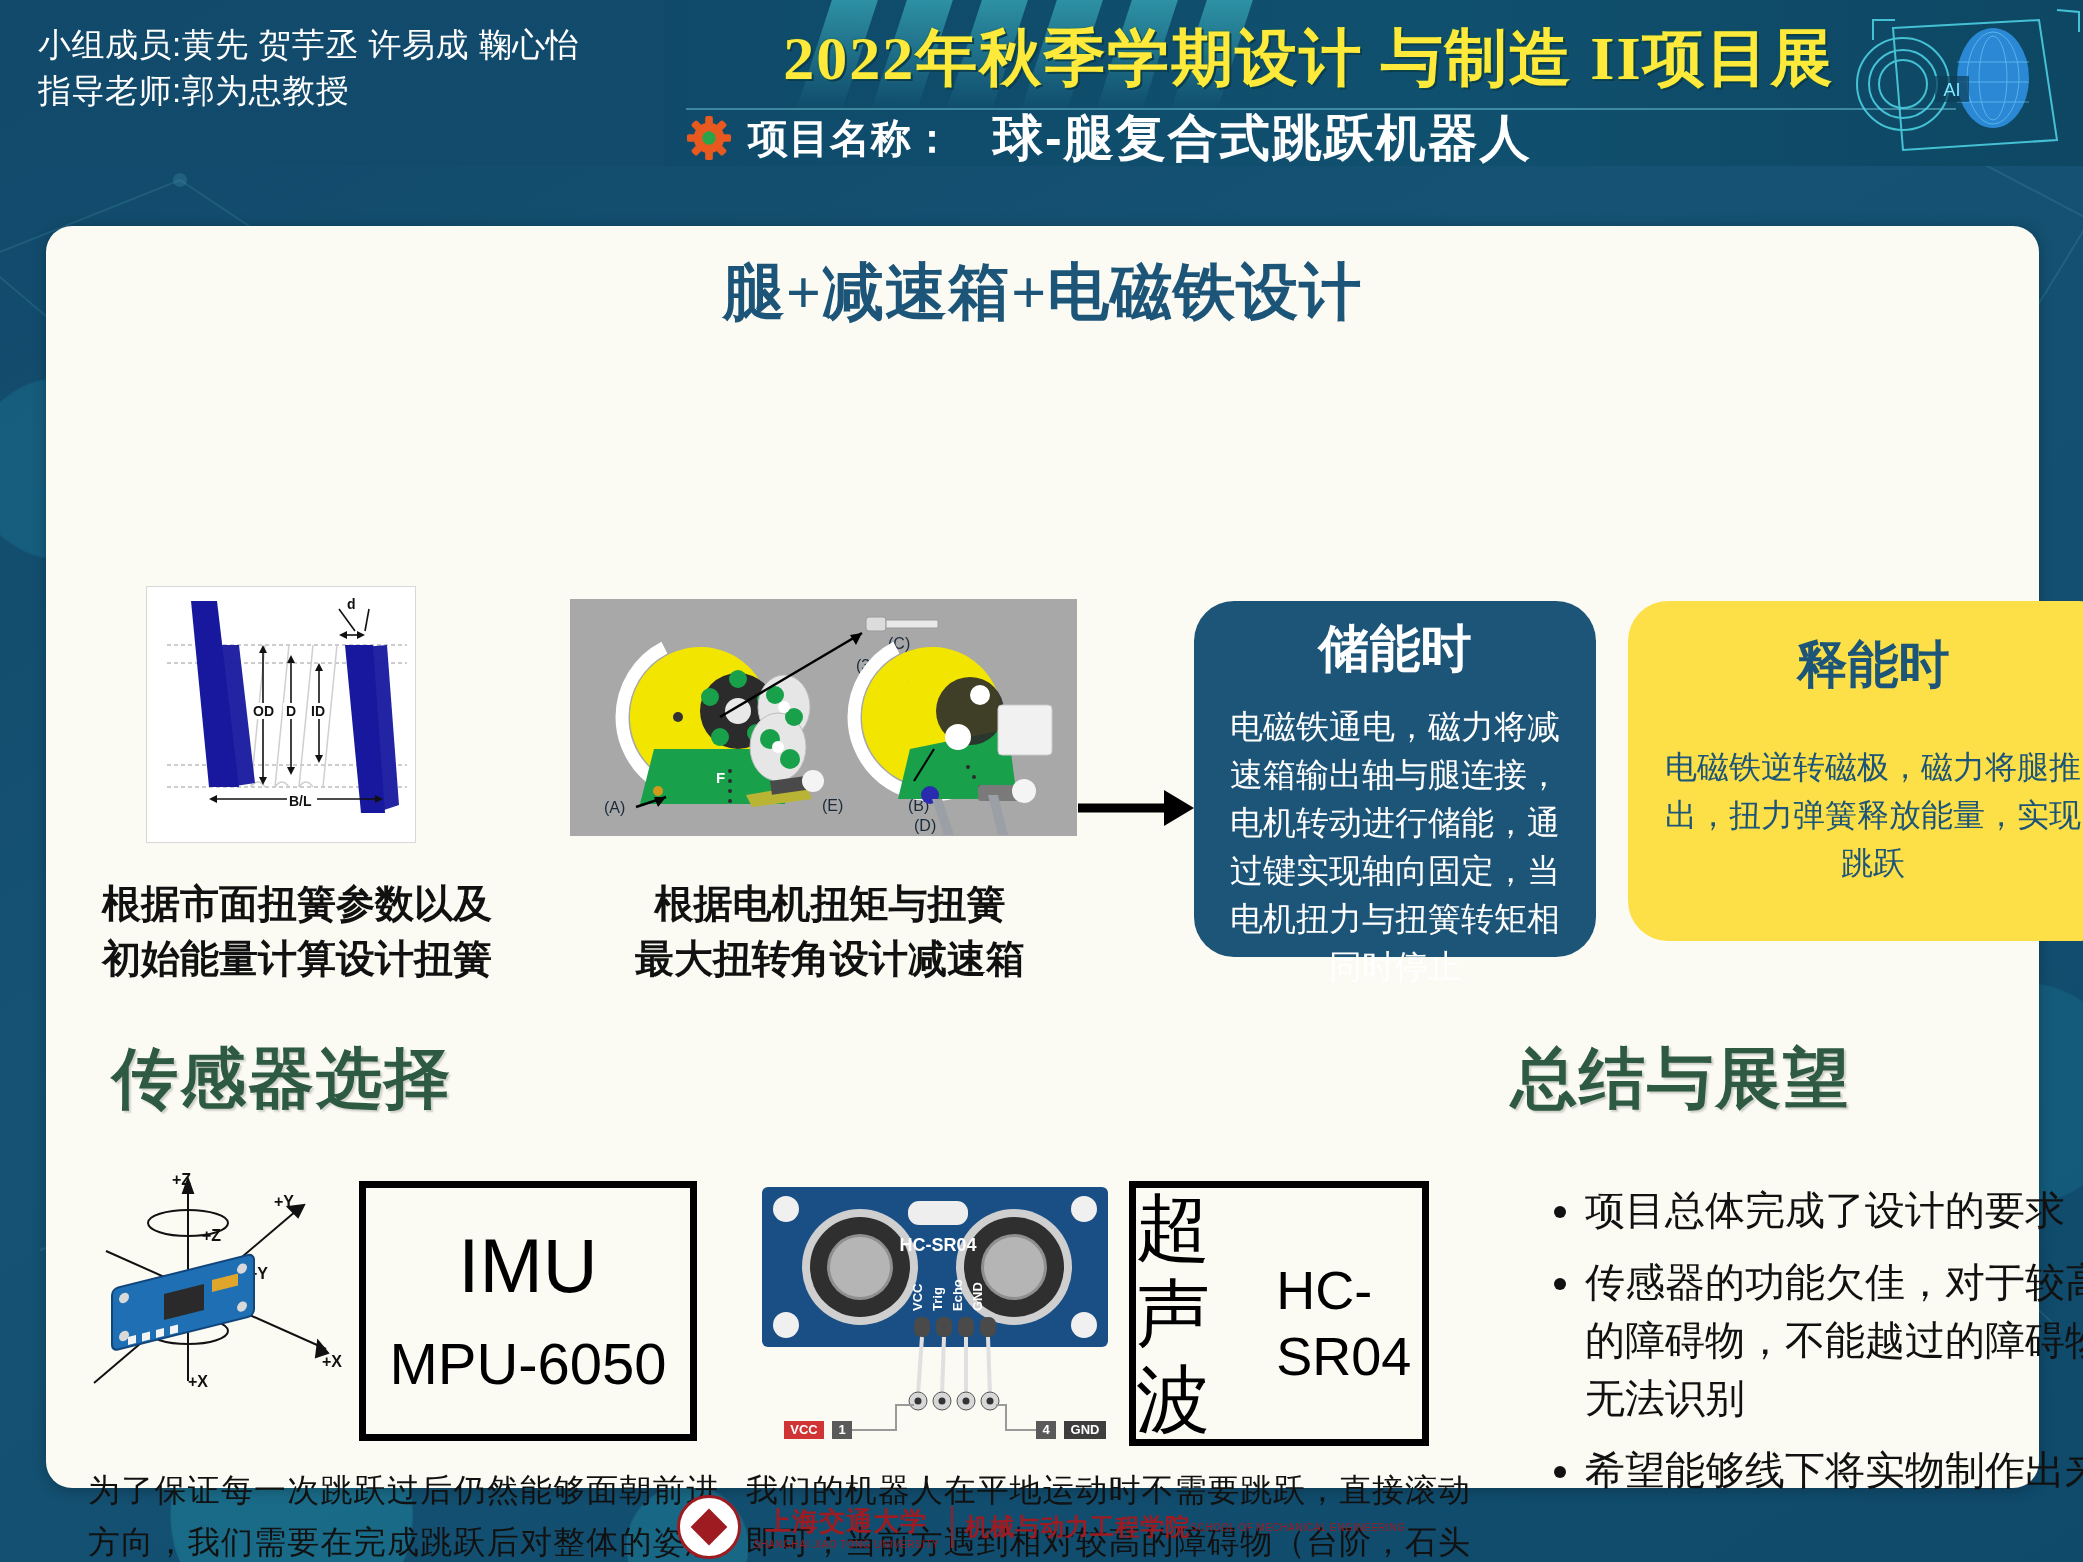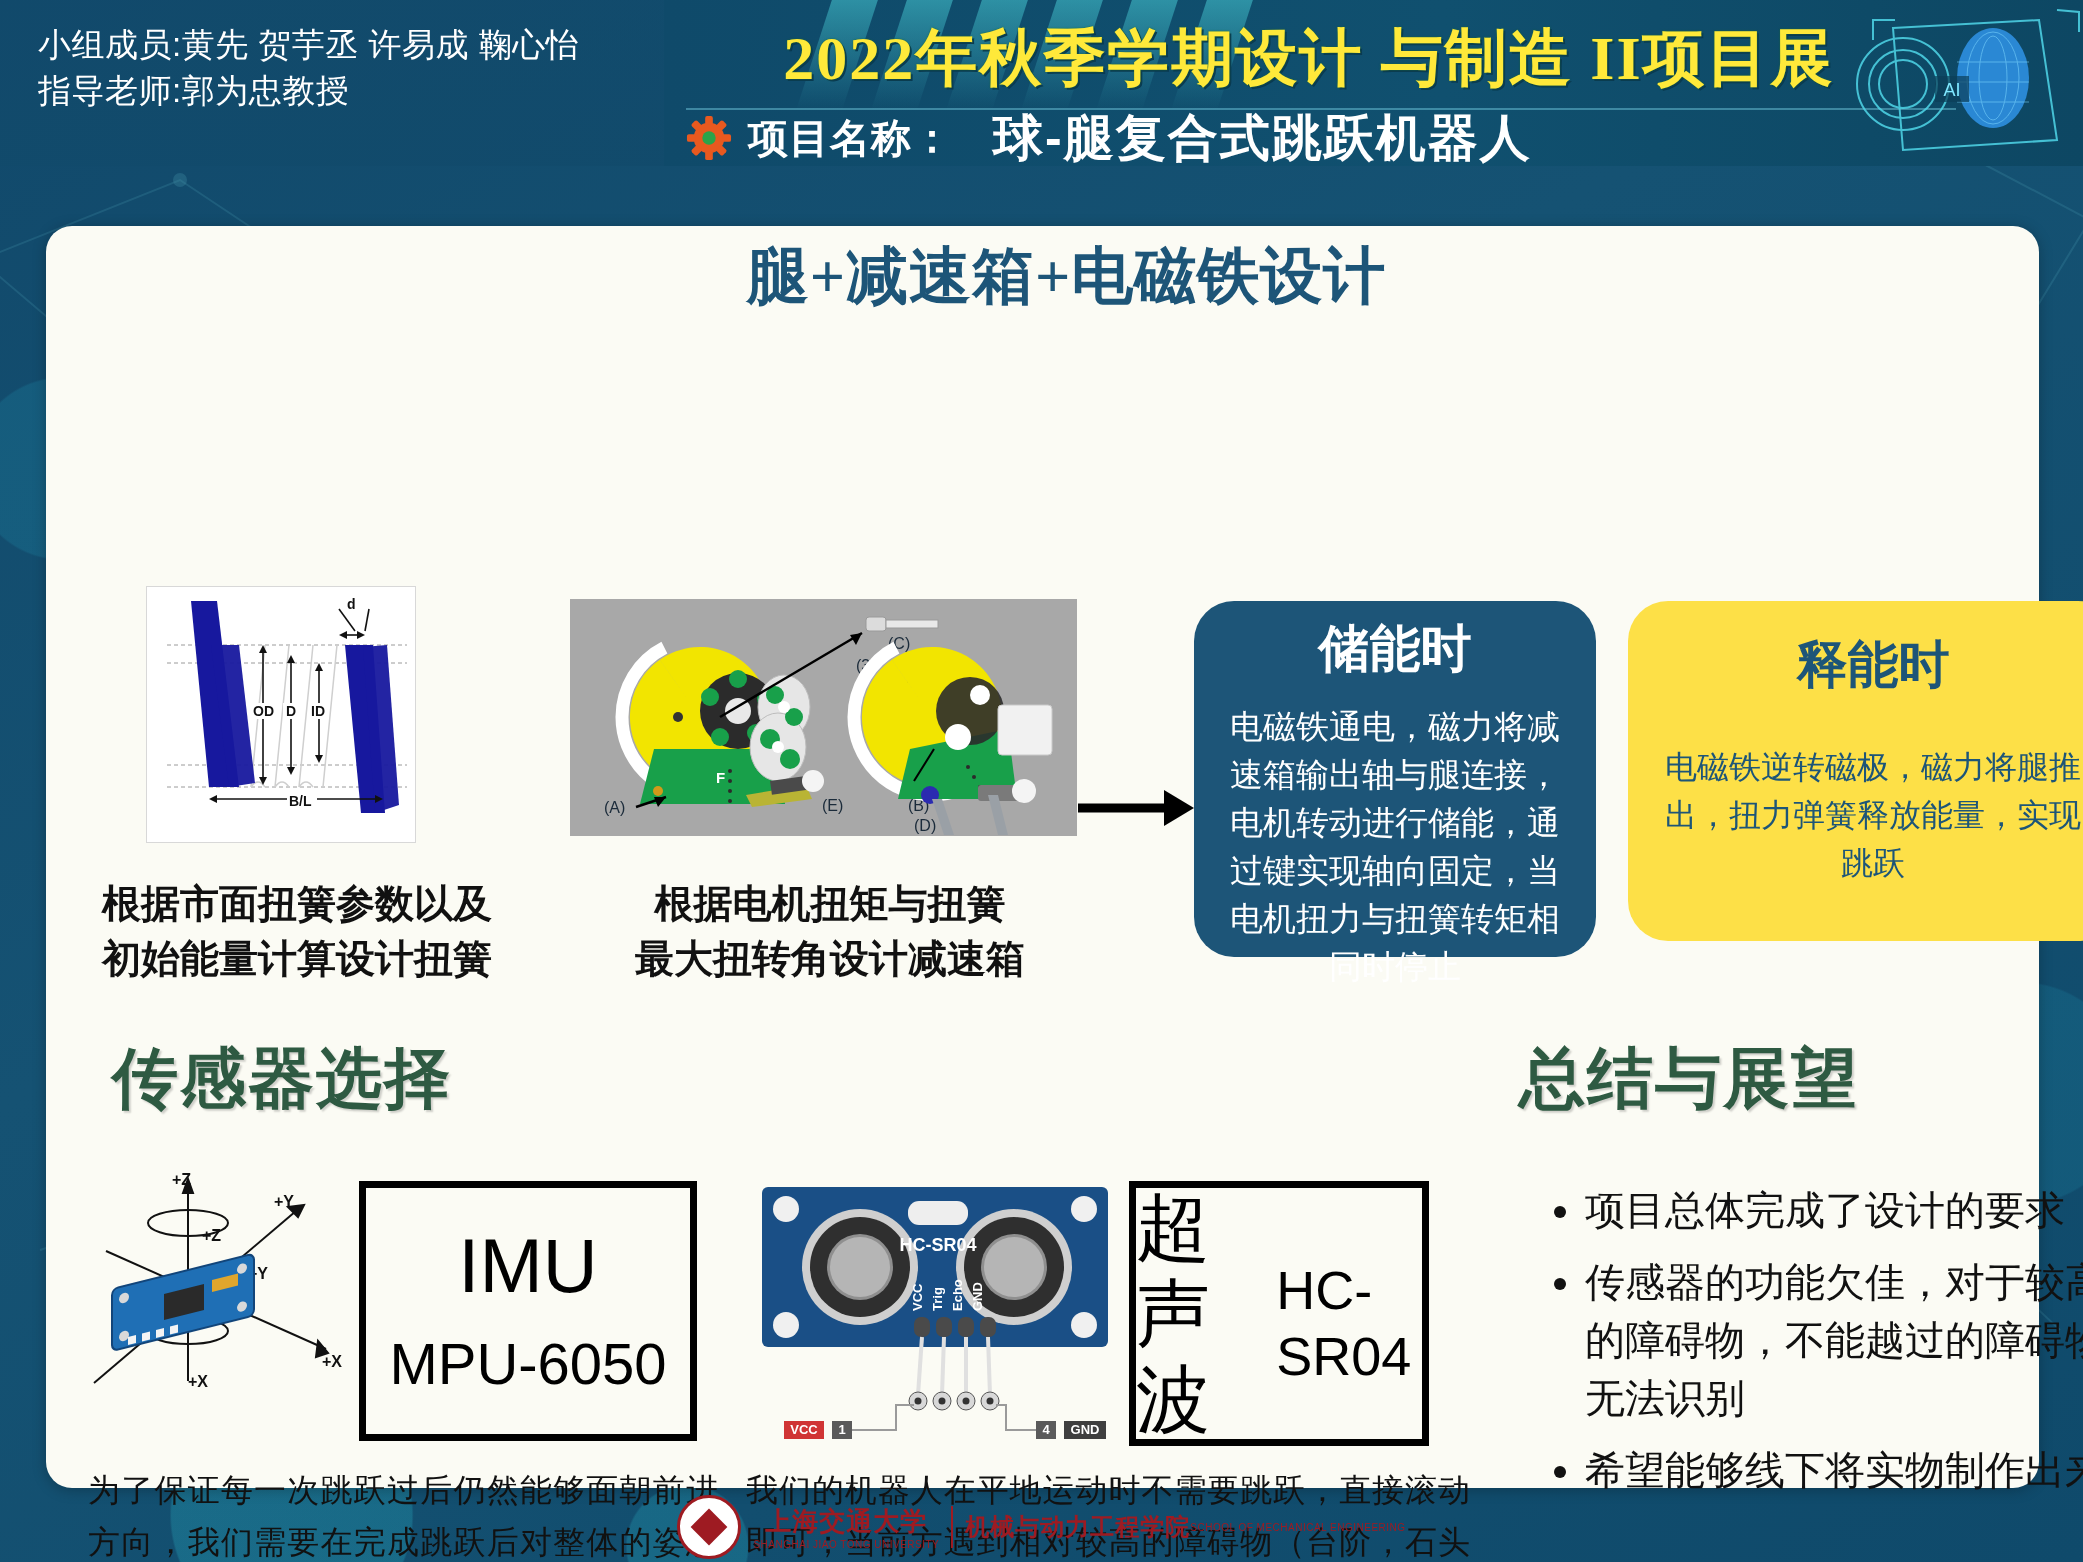--- a/index.html
+++ b/index.html
@@ -38,23 +38,23 @@
   #sub-row{position:absolute;left:22px;top:108px;width:1270px;height:56px;
      display:flex;align-items:center;gap:16px;
      border-top:2px solid rgba(120,210,230,.45);}
   #gear-icon{width:46px;height:46px;flex:0 0 46px;position:relative;}
   #proj-label{color:#ffffff;font-size:40px;font-weight:bold;letter-spacing:1px;}
   #proj-name{color:#ffffff;font-size:50px;font-weight:bold;letter-spacing:2px;padding-left:24px;}
   #ai-art{position:absolute;right:0;top:0;width:240px;height:166px;}
   
   #panel{position:absolute;left:46px;top:226px;width:1993px;height:1262px;
      background:#fbfbf4;border-radius:26px;z-index:4;box-shadow:0 2px 14px rgba(0,0,0,.25);}
-  #sec-title{position:absolute;left:0;top:8px;width:1993px;text-align:center;
+  #sec-title{position:absolute;left:0;top:24px;width:1993px;text-align:center;
      font-family:"Liberation Serif","DejaVu Serif",serif;font-weight:bold;
-     font-size:62px;color:#1d5578;letter-spacing:1px;padding-left:24px;}
+     font-size:62px;color:#1d5578;letter-spacing:1px;}
   
   #spring-img{position:absolute;left:100px;top:360px;width:268px;height:255px;
      background:#ffffff;border:1px solid #d8d8d8;overflow:hidden;}
   #gear-img{position:absolute;left:524px;top:373px;width:507px;height:237px;background:#a8a8a8;overflow:hidden;}
   .cap{position:absolute;font-family:"Liberation Serif","DejaVu Serif",serif;font-weight:bold;
      color:#111;font-size:39px;line-height:55px;text-align:center;}
   #cap1{left:16px;top:650px;width:470px;}
   #cap2{left:554px;top:650px;width:460px;}
   #arrow{position:absolute;left:1030px;top:560px;width:120px;height:44px;}
   #box-store{position:absolute;left:1148px;top:375px;width:402px;height:356px;
@@ -62,21 +62,21 @@
   #box-store .bt{font-size:51px;font-weight:bold;text-align:center;line-height:64px;}
   #box-store .bb{font-size:33px;line-height:48px;text-align:center;margin-top:22px;}
   #box-rel{position:absolute;left:1582px;top:375px;width:490px;height:340px;
      background:#fde047;border-radius:40px;color:#1d5578;box-sizing:border-box;padding:32px 24px;}
   #box-rel .bt{font-size:51px;font-weight:bold;text-align:center;line-height:64px;}
   #box-rel .bb{font-size:32px;line-height:48px;text-align:center;margin-top:46px;}
   
   .h2{position:absolute;font-family:"Liberation Serif","DejaVu Serif",serif;font-weight:bold;
       font-size:66px;color:#2e5a42;letter-spacing:2px;text-shadow:2px 2px 2px rgba(0,0,0,.18);}
   #h2-sensor{left:66px;top:808px;}
-  #h2-sum{left:1465px;top:808px;margin-left:8px;}
+  #h2-sum{left:1465px;top:808px;}
   
   #imu-art{position:absolute;left:30px;top:945px;width:280px;height:240px;}
   #imu-box{position:absolute;left:313px;top:955px;width:338px;height:260px;
      border:7px solid #000;background:#fbfbf4;box-sizing:border-box;
      display:flex;flex-direction:column;align-items:center;justify-content:center;}
   #imu-box .t1{font-size:76px;color:#000;line-height:86px;}
   #imu-box .t2{font-size:58px;color:#000;line-height:70px;margin-top:20px;}
   #hc-art{position:absolute;left:710px;top:955px;width:370px;height:265px;}
   #us-box{position:absolute;left:1083px;top:955px;width:300px;height:265px;
      border:7px solid #000;background:#fbfbf4;box-sizing:border-box;

